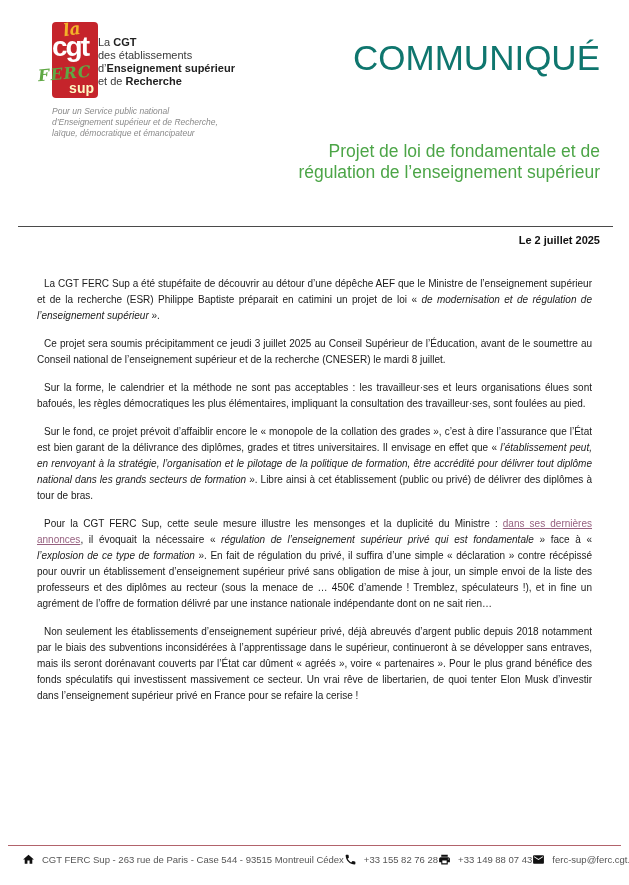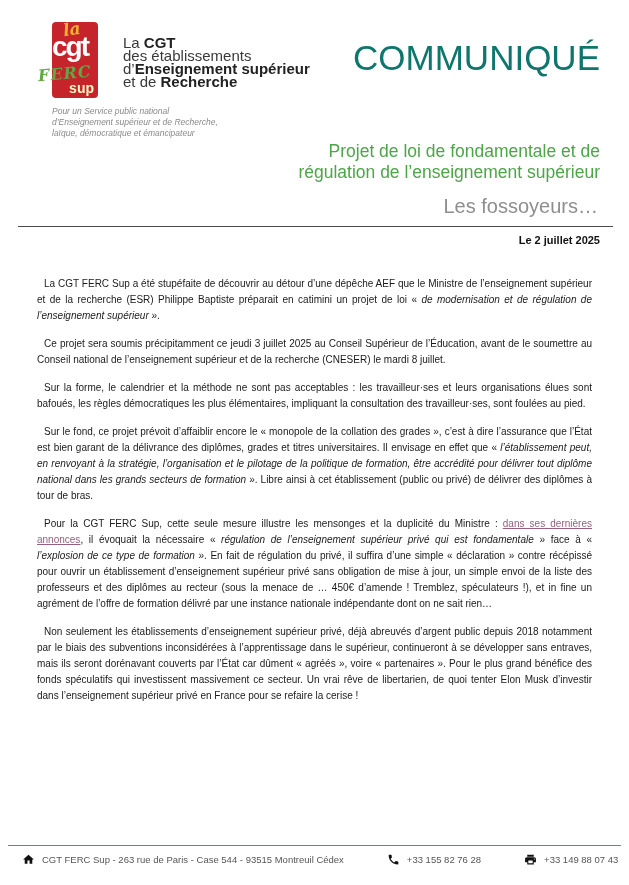--- a/index.html
+++ b/index.html
@@ -23,22 +23,22 @@
   }
   .logo-ferc{
     position:absolute;bottom:15px;left:-14px;color:#5fa844;
     font-family:"DejaVu Serif", serif;font-style:italic;font-weight:bold;
     font-size:16px;letter-spacing:1px;transform:rotate(-5deg);white-space:nowrap;
   }
   .logo-sup{
     position:absolute;bottom:2px;right:4px;color:#fef9c3;font-weight:bold;font-size:14px;
   }
   .org-block{
-    position:absolute;left:123px;top:36px;color:#3a3a3a;
-    font-size:15px;line-height:13px;white-space:nowrap;
+    position:absolute;left:98px;top:36px;color:#3a3a3a;
+    font-size:11px;line-height:13px;white-space:nowrap;
   }
   .org-block b{color:#222;}
   .tagline{
     position:absolute;left:52px;top:106px;color:#8a8a8a;font-style:italic;
     font-size:8.5px;line-height:11px;
   }
   
   .communique{
     position:absolute;right:29px;top:38px;color:#0f766e;
     font-size:35px;letter-spacing:0px;white-space:nowrap;
@@ -63,21 +63,21 @@
   }
   .body-text p{margin:0 0 12px 0;text-indent:7px;}
   .body-text .it{font-style:italic;}
   .body-text a{color:#96607f;text-decoration:underline;cursor:pointer;}
   
   .footer-line{
     position:absolute;left:8px;right:8px;top:845px;border-top:1px solid #b2636b;height:0;
   }
   .footer-row{
     position:absolute;left:22px;right:12px;top:853px;display:flex;
-    align-items:center;justify-content:space-between;color:#555;font-size:9.5px;gap:43px;
+    align-items:center;justify-content:space-between;color:#555;font-size:9.5px;
   }
   .footer-item{display:flex;align-items:center;gap:7px;white-space:nowrap;}
   .footer-item svg{display:block;}
 </style>
 </head>
 <body>
 
 <div class="page">
 
   <div class="logo-box">
@@ -100,21 +100,20 @@
     <div>laïque, démocratique et émancipateur</div>
   </div>
 
   <div class="communique">COMMUNIQUÉ</div>
 
   <div class="subtitle">
     <div>Projet de loi de fondamentale et de</div>
     <div>régulation de l’enseignement supérieur</div>
   </div>
 
-  <div class="fossoyeurs">Les fossoyeurs…</div>
 
   <div class="rule"></div>
 
   <div class="date">Le 2 juillet 2025</div>
 
   <div class="body-text">
       <p><span>La CGT FERC Sup a été stupéfaite de découvrir au détour d’une dépêche AEF que le Ministre de l’enseignement supérieur et de la recherche (ESR) Philippe Baptiste préparait en catimini un projet de loi « </span><span class="it">de modernisation et de régulation de l’enseignement supérieur</span><span> ».</span></p>
       <p><span>Ce projet sera soumis précipitamment ce jeudi 3 juillet 2025 au Conseil Supérieur de l’Éducation, avant de le soumettre au Conseil national de l’enseignement supérieur et de la recherche (CNESER) le mardi 8 juillet.</span></p>
       <p><span>Sur la forme, le calendrier et la méthode ne sont pas acceptables : les travailleur·ses et leurs organisations élues sont bafoués, les règles démocratiques les plus élémentaires, impliquant la consultation des travailleur·ses, sont foulées au pied.</span></p>
       <p><span>Sur le fond, ce projet prévoit d’affaiblir encore le « monopole de la collation des grades », c’est à dire l’assurance que l’État est bien garant de la délivrance des diplômes, grades et titres universitaires. Il envisage en effet que « </span><span class="it">l’établissement peut, en renvoyant à la stratégie, l’organisation et le pilotage de la politique de formation, être accrédité pour délivrer tout diplôme national dans les grands secteurs de formation</span><span> ». Libre ainsi à cet établissement (public ou privé) de délivrer des diplômes à tour de bras.</span></p>

